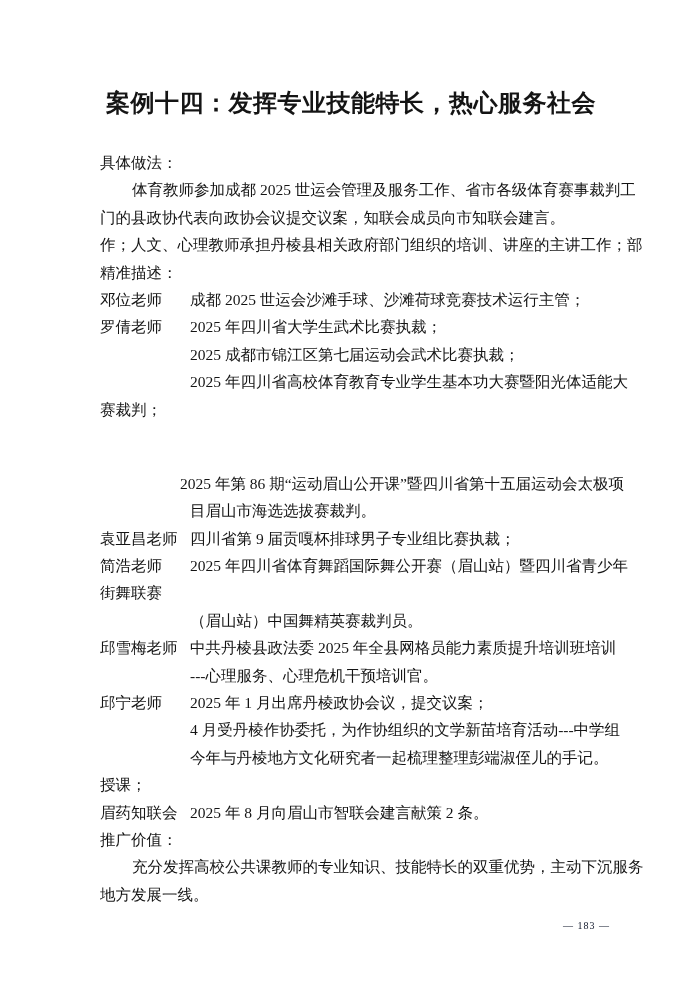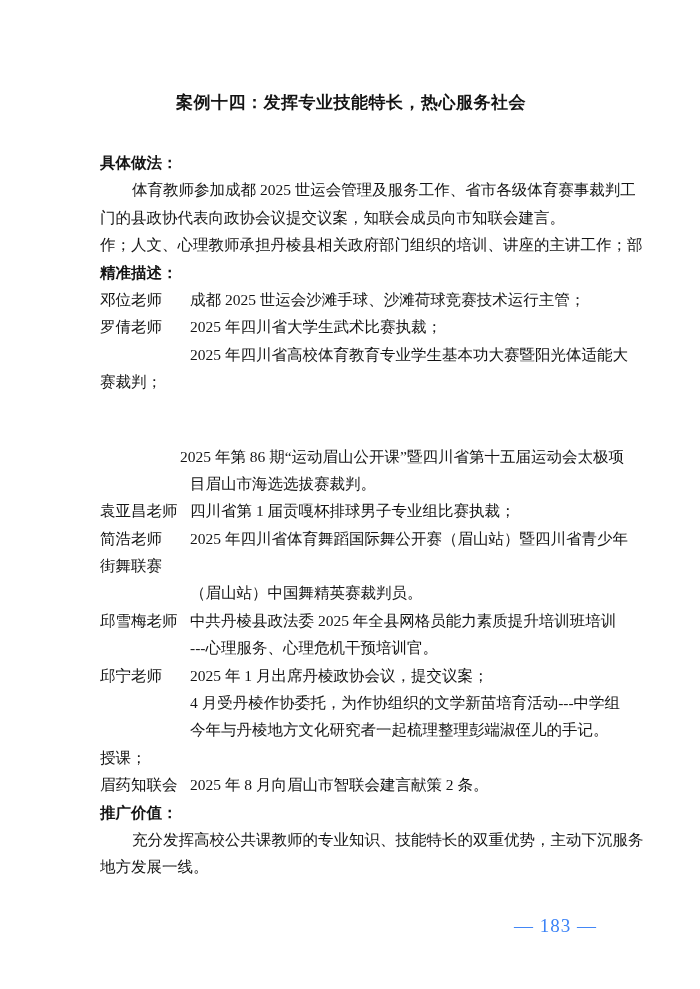--- a/index.html
+++ b/index.html
@@ -17,55 +17,55 @@
     font-family: "Liberation Serif", "DejaVu Serif", serif;
     overflow: hidden;
   }
   .content {
     position: absolute;
     left: 100px;
     top: 90px;
     width: 502px;
   }
   .doc-title {
-    font-size: 17px;
+    font-size: 24px;
     font-weight: bold;
     text-align: center;
     line-height: 26px;
     letter-spacing: 0.5px;
     white-space: nowrap;
   }
   .body-text {
     margin-top: 33px;
     font-size: 15.5px;
   }
   .ln {
     height: 27.4px;
     line-height: 27.4px;
     white-space: nowrap;
   }
   .heading {
-    font-weight: bold;
+    font-weight: normal;
   }
   .first  { text-indent: 32px; }
   .hang   { padding-left: 90px; }
   .hang86 { padding-left: 80px; margin-top: 47px; }
   .name-col {
     display: inline-block;
     width: 90px;
     vertical-align: top;
   }
   .page-number {
     position: absolute;
     top: 916px;
-    right: 103px;
-    font-size: 19px;
+    right: 90px;
+    font-size: 10px;
     line-height: 20px;
     letter-spacing: 1px;
-    color: #3b82f6;
+    color: #0f172a;
   }
 </style>
 </head>
 <body>
 
 <div class="page">
   <div class="content">
 
     <div class="doc-title">案例十四：发挥专业技能特长，热心服务社会</div>
 
@@ -77,26 +77,27 @@
       <div class="ln">作；人文、心理教师承担丹棱县相关政府部门组织的培训、讲座的主讲工作；部</div>
 
       <div class="ln heading">精准描述：</div>
 
       <div class="ln">
         <span class="name-col">邓位老师</span><span>成都 2025 世运会沙滩手球、沙滩荷球竞赛技术运行主管；</span>
       </div>
       <div class="ln">
         <span class="name-col">罗倩老师</span><span>2025 年四川省大学生武术比赛执裁；</span>
       </div>
+      <div class="ln hang">2025 成都市锦江区第七届运动会武术比赛执裁；</div>
       <div class="ln hang">2025 年四川省高校体育教育专业学生基本功大赛暨阳光体适能大</div>
       <div class="ln">赛裁判；</div>
       <div class="ln hang86">2025 年第 86 期“运动眉山公开课”暨四川省第十五届运动会太极项</div>
       <div class="ln hang">目眉山市海选选拔赛裁判。</div>
       <div class="ln">
-        <span class="name-col">袁亚昌老师</span><span>四川省第 1 届贡嘎杯排球男子专业组比赛执裁；</span>
+        <span class="name-col">袁亚昌老师</span><span>四川省第 9 届贡嘎杯排球男子专业组比赛执裁；</span>
       </div>
       <div class="ln">
         <span class="name-col">简浩老师</span><span>2025 年四川省体育舞蹈国际舞公开赛（眉山站）暨四川省青少年</span>
       </div>
       <div class="ln">街舞联赛</div>
       <div class="ln hang">（眉山站）中国舞精英赛裁判员。</div>
       <div class="ln">
         <span class="name-col">邱雪梅老师</span><span>中共丹棱县政法委 2025 年全县网格员能力素质提升培训班培训</span>
       </div>
       <div class="ln hang">---心理服务、心理危机干预培训官。</div>

